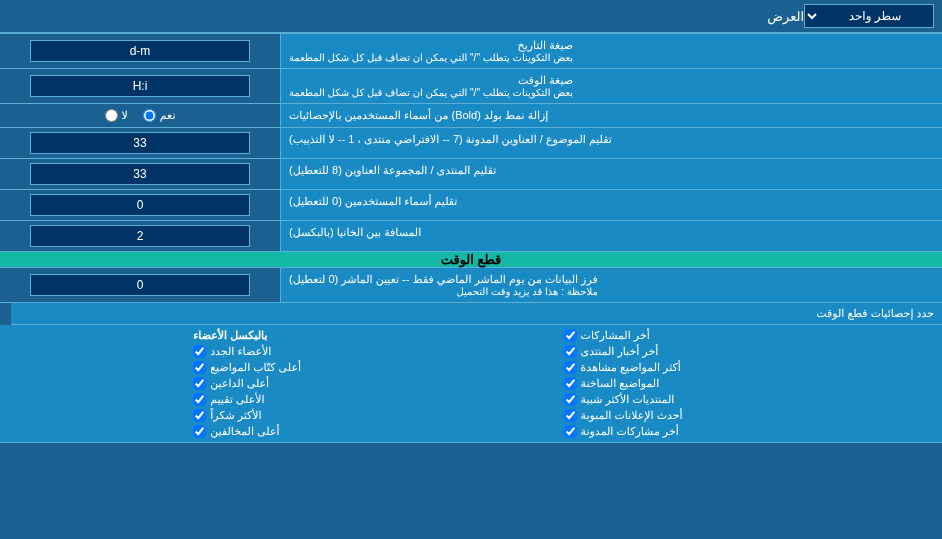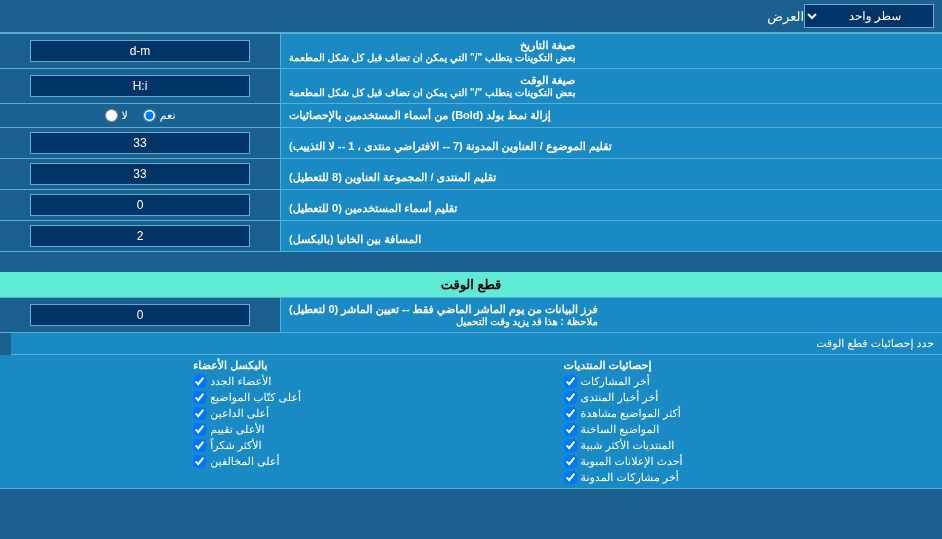--- a/index.html
+++ b/index.html
@@ -18,26 +18,25 @@
       align-items: stretch;
       border-bottom: 1px solid #5aaed4;
     }
 
     .label-cell {
       flex: 1;
       background: #1a8ac4;
       color: #fff;
       padding: 5px 8px;
       display: flex;
-      align-items: flex-end;
+      align-items: flex-start;
       justify-content: flex-end;
       text-align: right;
       font-size: 11px;
       border-left: 1px solid #5aaed4;
-      font-weight: bold;
     }
 
     .label-cell .sub-text {
       font-size: 10px;
       display: block;
     }
 
     .input-cell {
       width: 280px;
       background: #1a6090;
@@ -52,28 +51,26 @@
       color: #fff;
       border: 1px solid #5aaed4;
       padding: 3px 6px;
       width: 220px;
       text-align: center;
       font-size: 12px;
       font-family: Tahoma, Arial, sans-serif;
     }
 
     .section-header {
-      background: #5eead4;
+      background: #14b8a6;
       color: #000;
       text-align: center;
-      padding: 5px;
       font-weight: bold;
       font-size: 13px;
       border-bottom: 1px solid #5aaed4;
-      margin-top: 20px;
     }
 
     select.input-select {
       background: #003366;
       color: #fff;
       border: 1px solid #5aaed4;
       padding: 3px 6px;
       width: 220px;
       text-align: center;
       font-size: 12px;
@@ -260,23 +257,20 @@
 </div>
 
 <div class="title-row">
   <div class="title-right">حدد إحصائيات قطع الوقت</div>
 </div>
 
 <div class="checkbox-area">
 
   <div class="checkbox-col">
     <div class="checkbox-item">
-      <span style="font-weight:bold;">إحصائيات المنتديات</span>
-    </div>
-    <div class="checkbox-item">
       <span>أخر المشاركات</span>
       <input type="checkbox" checked="" style="">
     </div>
     <div class="checkbox-item">
       <span>أخر أخبار المنتدى</span>
       <input type="checkbox" checked="" style="">
     </div>
     <div class="checkbox-item">
       <span>أكثر المواضيع مشاهدة</span>
       <input type="checkbox" checked="" style="">

